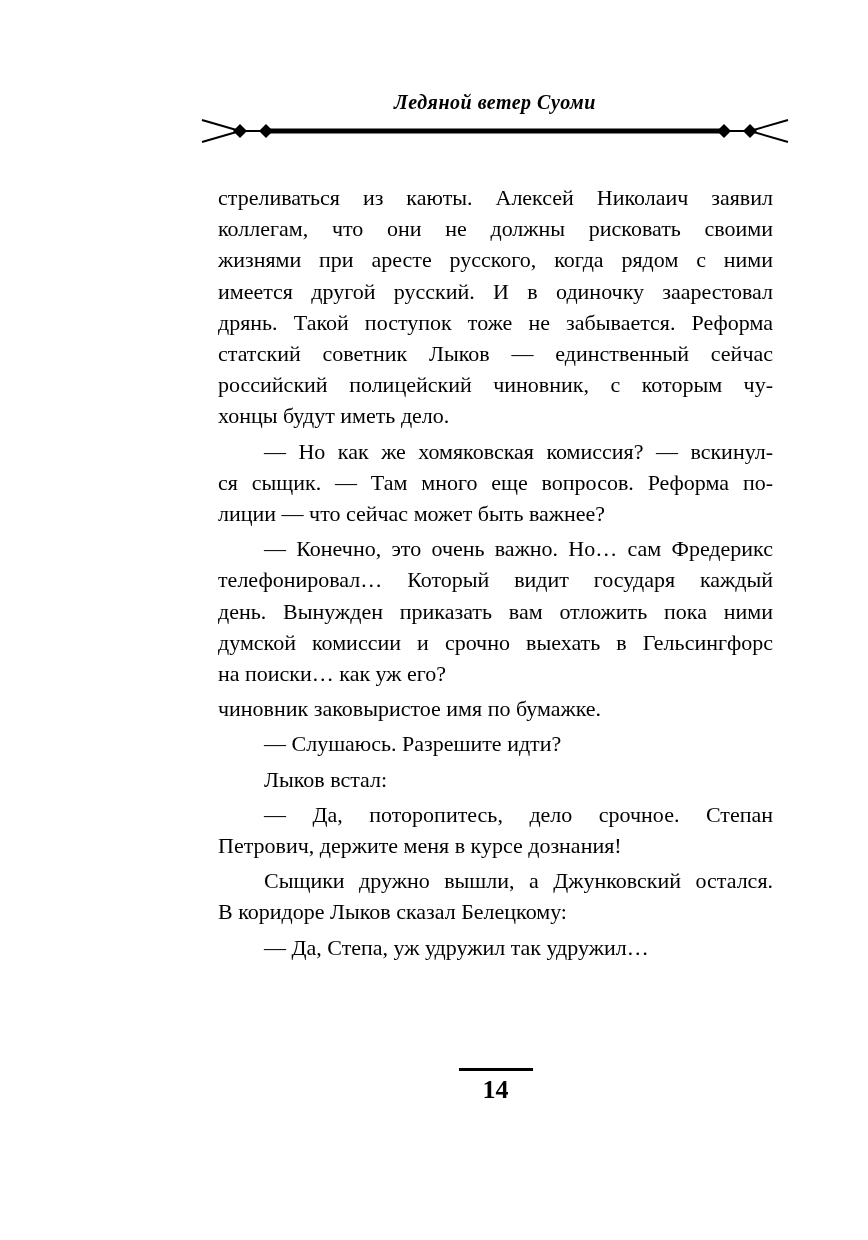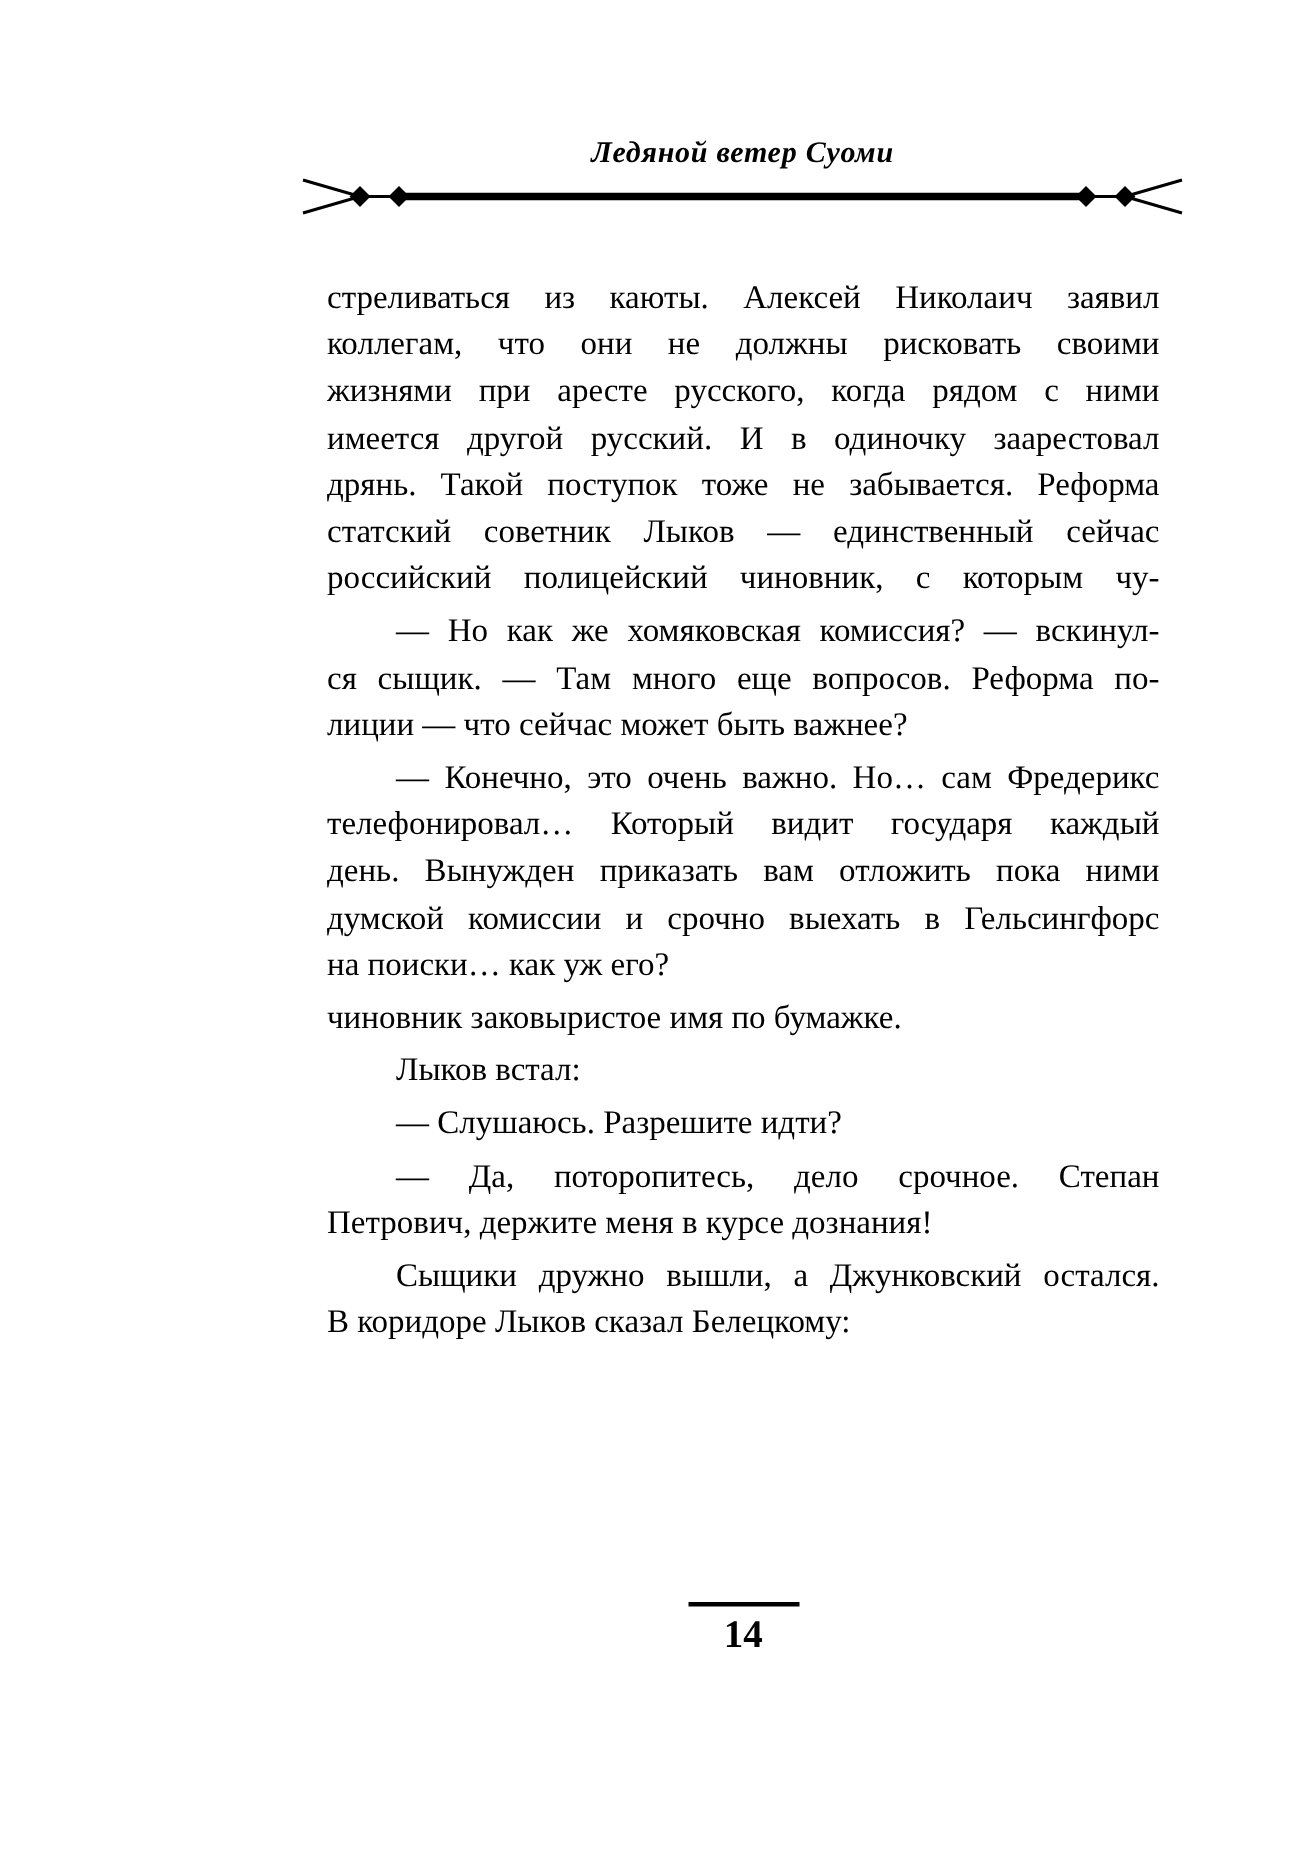--- a/index.html
+++ b/index.html
@@ -110,49 +110,53 @@
 
   <div class="text-body">
       <div class="paragraph">
         <div class="line">стреливаться из каюты. Алексей Николаич заявил</div>
         <div class="line">коллегам, что они не должны рисковать своими</div>
         <div class="line">жизнями при аресте русского, когда рядом с ними</div>
         <div class="line">имеется другой русский. И в одиночку заарестовал</div>
         <div class="line">дрянь. Такой поступок тоже не забывается. Реформа</div>
         <div class="line">статский советник Лыков — единственный сейчас</div>
         <div class="line">российский полицейский чиновник, с которым чу-</div>
+        <div class="line last">хонцы будут иметь дело.</div>
       </div>
       <div class="paragraph">
         <div class="line indent">— Но как же хомяковская комиссия? — вскинул-</div>
         <div class="line">ся сыщик. — Там много еще вопросов. Реформа по-</div>
         <div class="line last">лиции — что сейчас может быть важнее?</div>
       </div>
       <div class="paragraph">
         <div class="line indent">— Конечно, это очень важно. Но… сам Фредерикс</div>
         <div class="line">телефонировал… Который видит государя каждый</div>
         <div class="line">день. Вынужден приказать вам отложить пока ними</div>
         <div class="line">думской комиссии и срочно выехать в Гельсингфорс</div>
         <div class="line last">на поиски… как уж его?</div>
       </div>
       <div class="paragraph">
         <div class="line last">чиновник заковыристое имя по бумажке.</div>
       </div>
       <div class="paragraph">
-        <div class="line last indent">Лыков встал:</div>
+        <div class="line last indent">— Слушаюсь. Разрешите идти?</div>
       </div>
       <div class="paragraph">
-        <div class="line last indent">— Слушаюсь. Разрешите идти?</div>
+        <div class="line last indent">Лыков встал:</div>
       </div>
       <div class="paragraph">
         <div class="line indent">— Да, поторопитесь, дело срочное. Степан</div>
         <div class="line last">Петрович, держите меня в курсе дознания!</div>
       </div>
       <div class="paragraph">
         <div class="line indent">Сыщики дружно вышли, а Джунковский остался.</div>
         <div class="line last">В коридоре Лыков сказал Белецкому:</div>
+      </div>
+      <div class="paragraph">
+        <div class="line last indent">— Да, Степа, уж удружил так удружил…</div>
       </div>
     </div>
 
   <div class="page-footer">
     <div class="footer-rule"></div>
     <div class="page-number">14</div>
   </div>
 
 </div>
 

